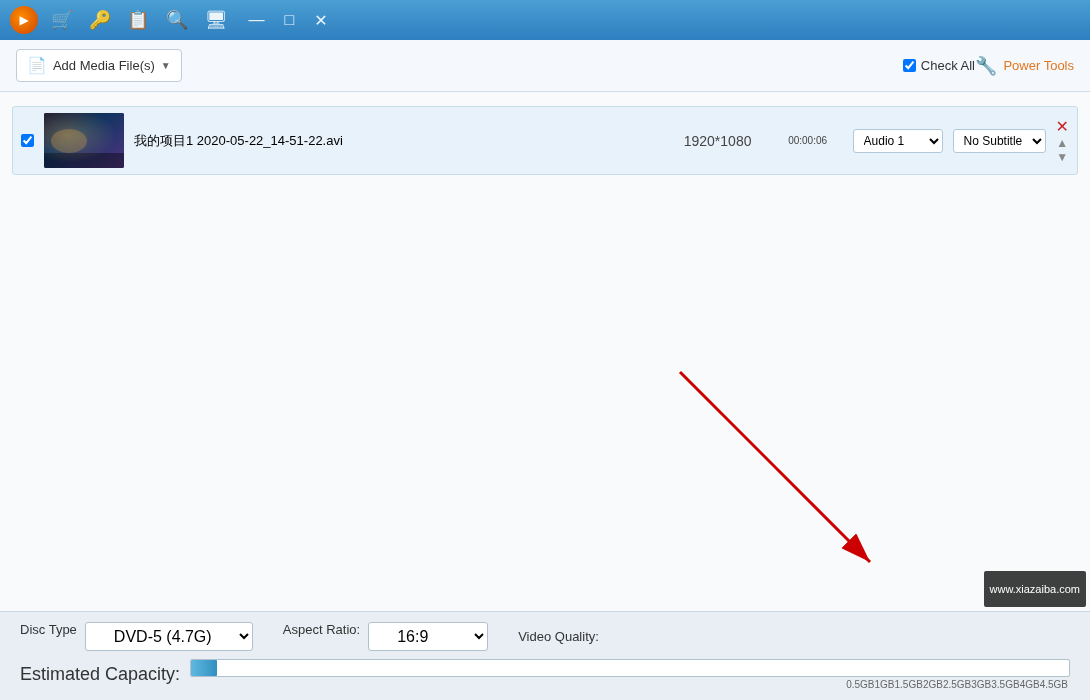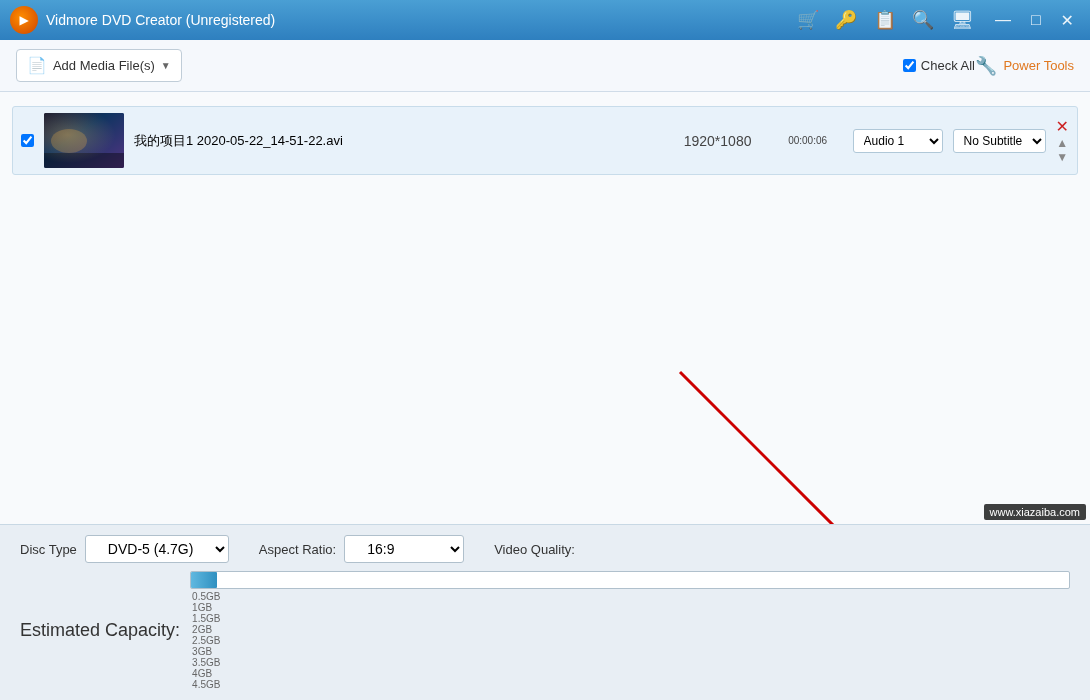--- a/index.html
+++ b/index.html
@@ -215,33 +215,33 @@
       flex-shrink: 0;
     }
     .bottom-bar-row1 {
       display: flex;
       align-items: center;
       gap: 30px;
       margin-bottom: 8px;
     }
     .bottom-field {
       display: flex;
-      align-items: center;
+      align-items: flex-start;
       gap: 8px;
     }
     .bottom-label {
       color: #333;
       font-size: 13px;
       white-space: nowrap;
     }
     .bottom-select {
       border: 1px solid #b0c0cc;
       border-radius: 3px;
-      padding: 4px 18px;
-      font-size: 14px;
+      padding: 4px 24px;
+      font-size: 16px;
       background: white;
       min-width: 120px;
       cursor: pointer;
     }
     .bottom-bar-row2 {
       display: flex;
       align-items: center;
       gap: 10px;
     }
     .capacity-label {
@@ -260,51 +260,49 @@
       overflow: visible;
     }
     .capacity-bar-fill {
       height: 100%;
       background: linear-gradient(to right, #60b8e0, #3090c0);
       width: 3%;
       border-radius: 1px;
     }
     .capacity-ticks {
       display: flex;
-      justify-content: space-between;
+      justify-content: flex-end;
       margin-top: 2px;
       padding: 0 2px;
-      flex-direction: column;
     }
     .capacity-tick {
       font-size: 10px;
       color: #666;
     }
 
     
     .watermark {
       position: absolute;
       bottom: 4px;
       right: 4px;
       background: rgba(0,0,0,0.75);
       color: white;
       font-size: 11px;
-      padding: 2px 6px;
+      padding: 12px 6px;
       border-radius: 2px;
       pointer-events: none;
     }
   </style>
 </head>
 <body>
 
 <div class="title-bar">
   <div class="title-bar-logo">
     <span style="color:white;font-size:12px;">▶</span>
   </div>
-  <span class="title-bar-title">Vidmore DVD Creator (Unregistered)</span>
   <div class="title-bar-icons-group">
     <span class="title-bar-icon">🛒</span>
     <span class="title-bar-icon">🔑</span>
     <span class="title-bar-icon">📋</span>
     <span class="title-bar-icon">🔍</span>
     <span class="title-bar-icon">🖥</span>
   </div>
   <div class="title-bar-controls">
     <span>—</span>
     <span>□</span>

